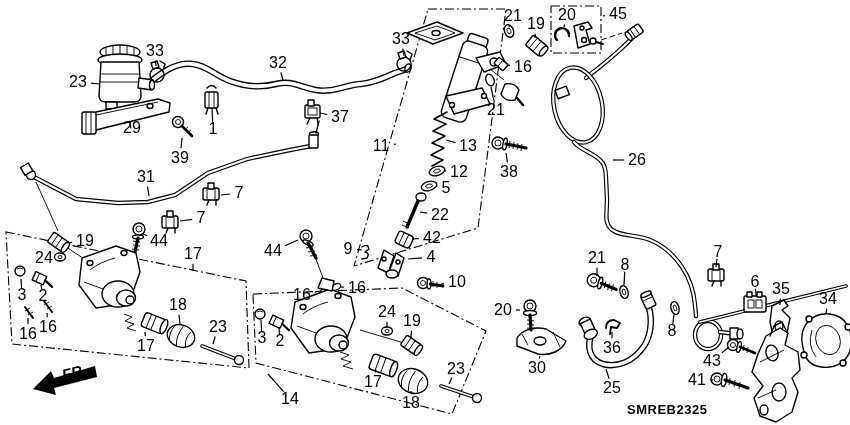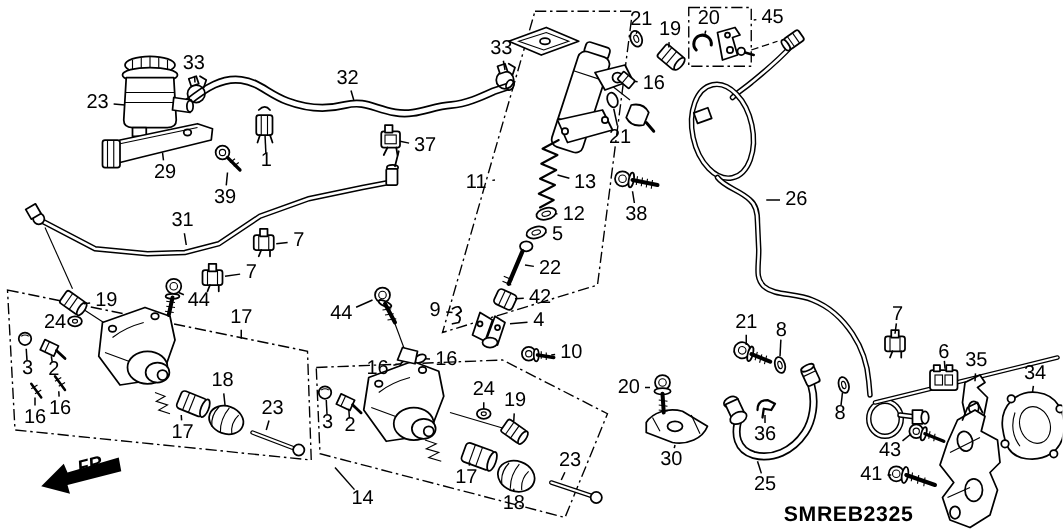--- a/index.html
+++ b/index.html
@@ -2,21 +2,21 @@
 <html><head>
 <meta charset="utf-8">
 <style>
   html,body{margin:0;padding:0;background:#fff;}
   #stage{position:relative;width:850px;height:425px;background:#fff;overflow:hidden;
          font-family:"Liberation Sans",sans-serif;}
   #art,#leader-layer{position:absolute;left:0;top:0;}
   #leader-layer{pointer-events:none;}
   .callout{position:absolute;transform:translate(-50%,-50%);font-size:16px;line-height:1;
            color:#000;font-weight:400;letter-spacing:0;white-space:nowrap;cursor:pointer;}
-  .code{position:absolute;left:627px;top:402px;font-size:17px;font-weight:700;letter-spacing:.5px;}
+  .code{position:absolute;left:627px;top:402px;font-size:13px;font-weight:700;letter-spacing:.5px;}
   .fr-label{position:absolute;left:74px;top:372px;transform:translate(-50%,-50%) rotate(-14deg);
             font-size:15px;font-weight:700;font-style:italic;}
   .ln{fill:none;stroke:#000;stroke-width:1.4;stroke-linecap:round;stroke-linejoin:round}
   .fw{fill:#fff;stroke:#000;stroke-width:1.4;stroke-linejoin:round}
   .fb{fill:#000;stroke:none}
   .thin{fill:none;stroke:#000;stroke-width:.9}
   .to{fill:none;stroke:#000;stroke-width:6.5;stroke-linecap:round}
   .ti{fill:none;stroke:#fff;stroke-width:3.8;stroke-linecap:round}
   .po{fill:none;stroke:#000;stroke-width:4.4;stroke-linecap:round}
   .pi{fill:none;stroke:#fff;stroke-width:2.1;stroke-linecap:round}
@@ -500,21 +500,21 @@
       <line x1="710.0" y1="380.0" x2="713" y2="380" stroke="#000000" stroke-width="1.2"></line>
     </svg>
 
 <div class="code">SMREB2325</div>
 <div class="fr-label">FR.</div>
 
 <div class="callout" style="left: 78px; top: 82px;">23</div>
     <div class="callout" style="left: 155px; top: 51px;">33</div>
     <div class="callout" style="left: 278px; top: 63px;">32</div>
     <div class="callout" style="left: 213px; top: 129px;">1</div>
-    <div class="callout" style="left: 132px; top: 138px;">29</div>
+    <div class="callout" style="left: 132px; top: 128px;">29</div>
     <div class="callout" style="left: 180px; top: 158px;">39</div>
     <div class="callout" style="left: 340px; top: 117px;">37</div>
     <div class="callout" style="left: 401px; top: 39px;">33</div>
     <div class="callout" style="left: 381px; top: 146px;">11</div>
     <div class="callout" style="left: 468px; top: 146px;">13</div>
     <div class="callout" style="left: 459px; top: 172px;">12</div>
     <div class="callout" style="left: 446px; top: 188px;">5</div>
     <div class="callout" style="left: 440px; top: 215px;">22</div>
     <div class="callout" style="left: 432px; top: 238px;">42</div>
     <div class="callout" style="left: 431px; top: 257px;">4</div>

